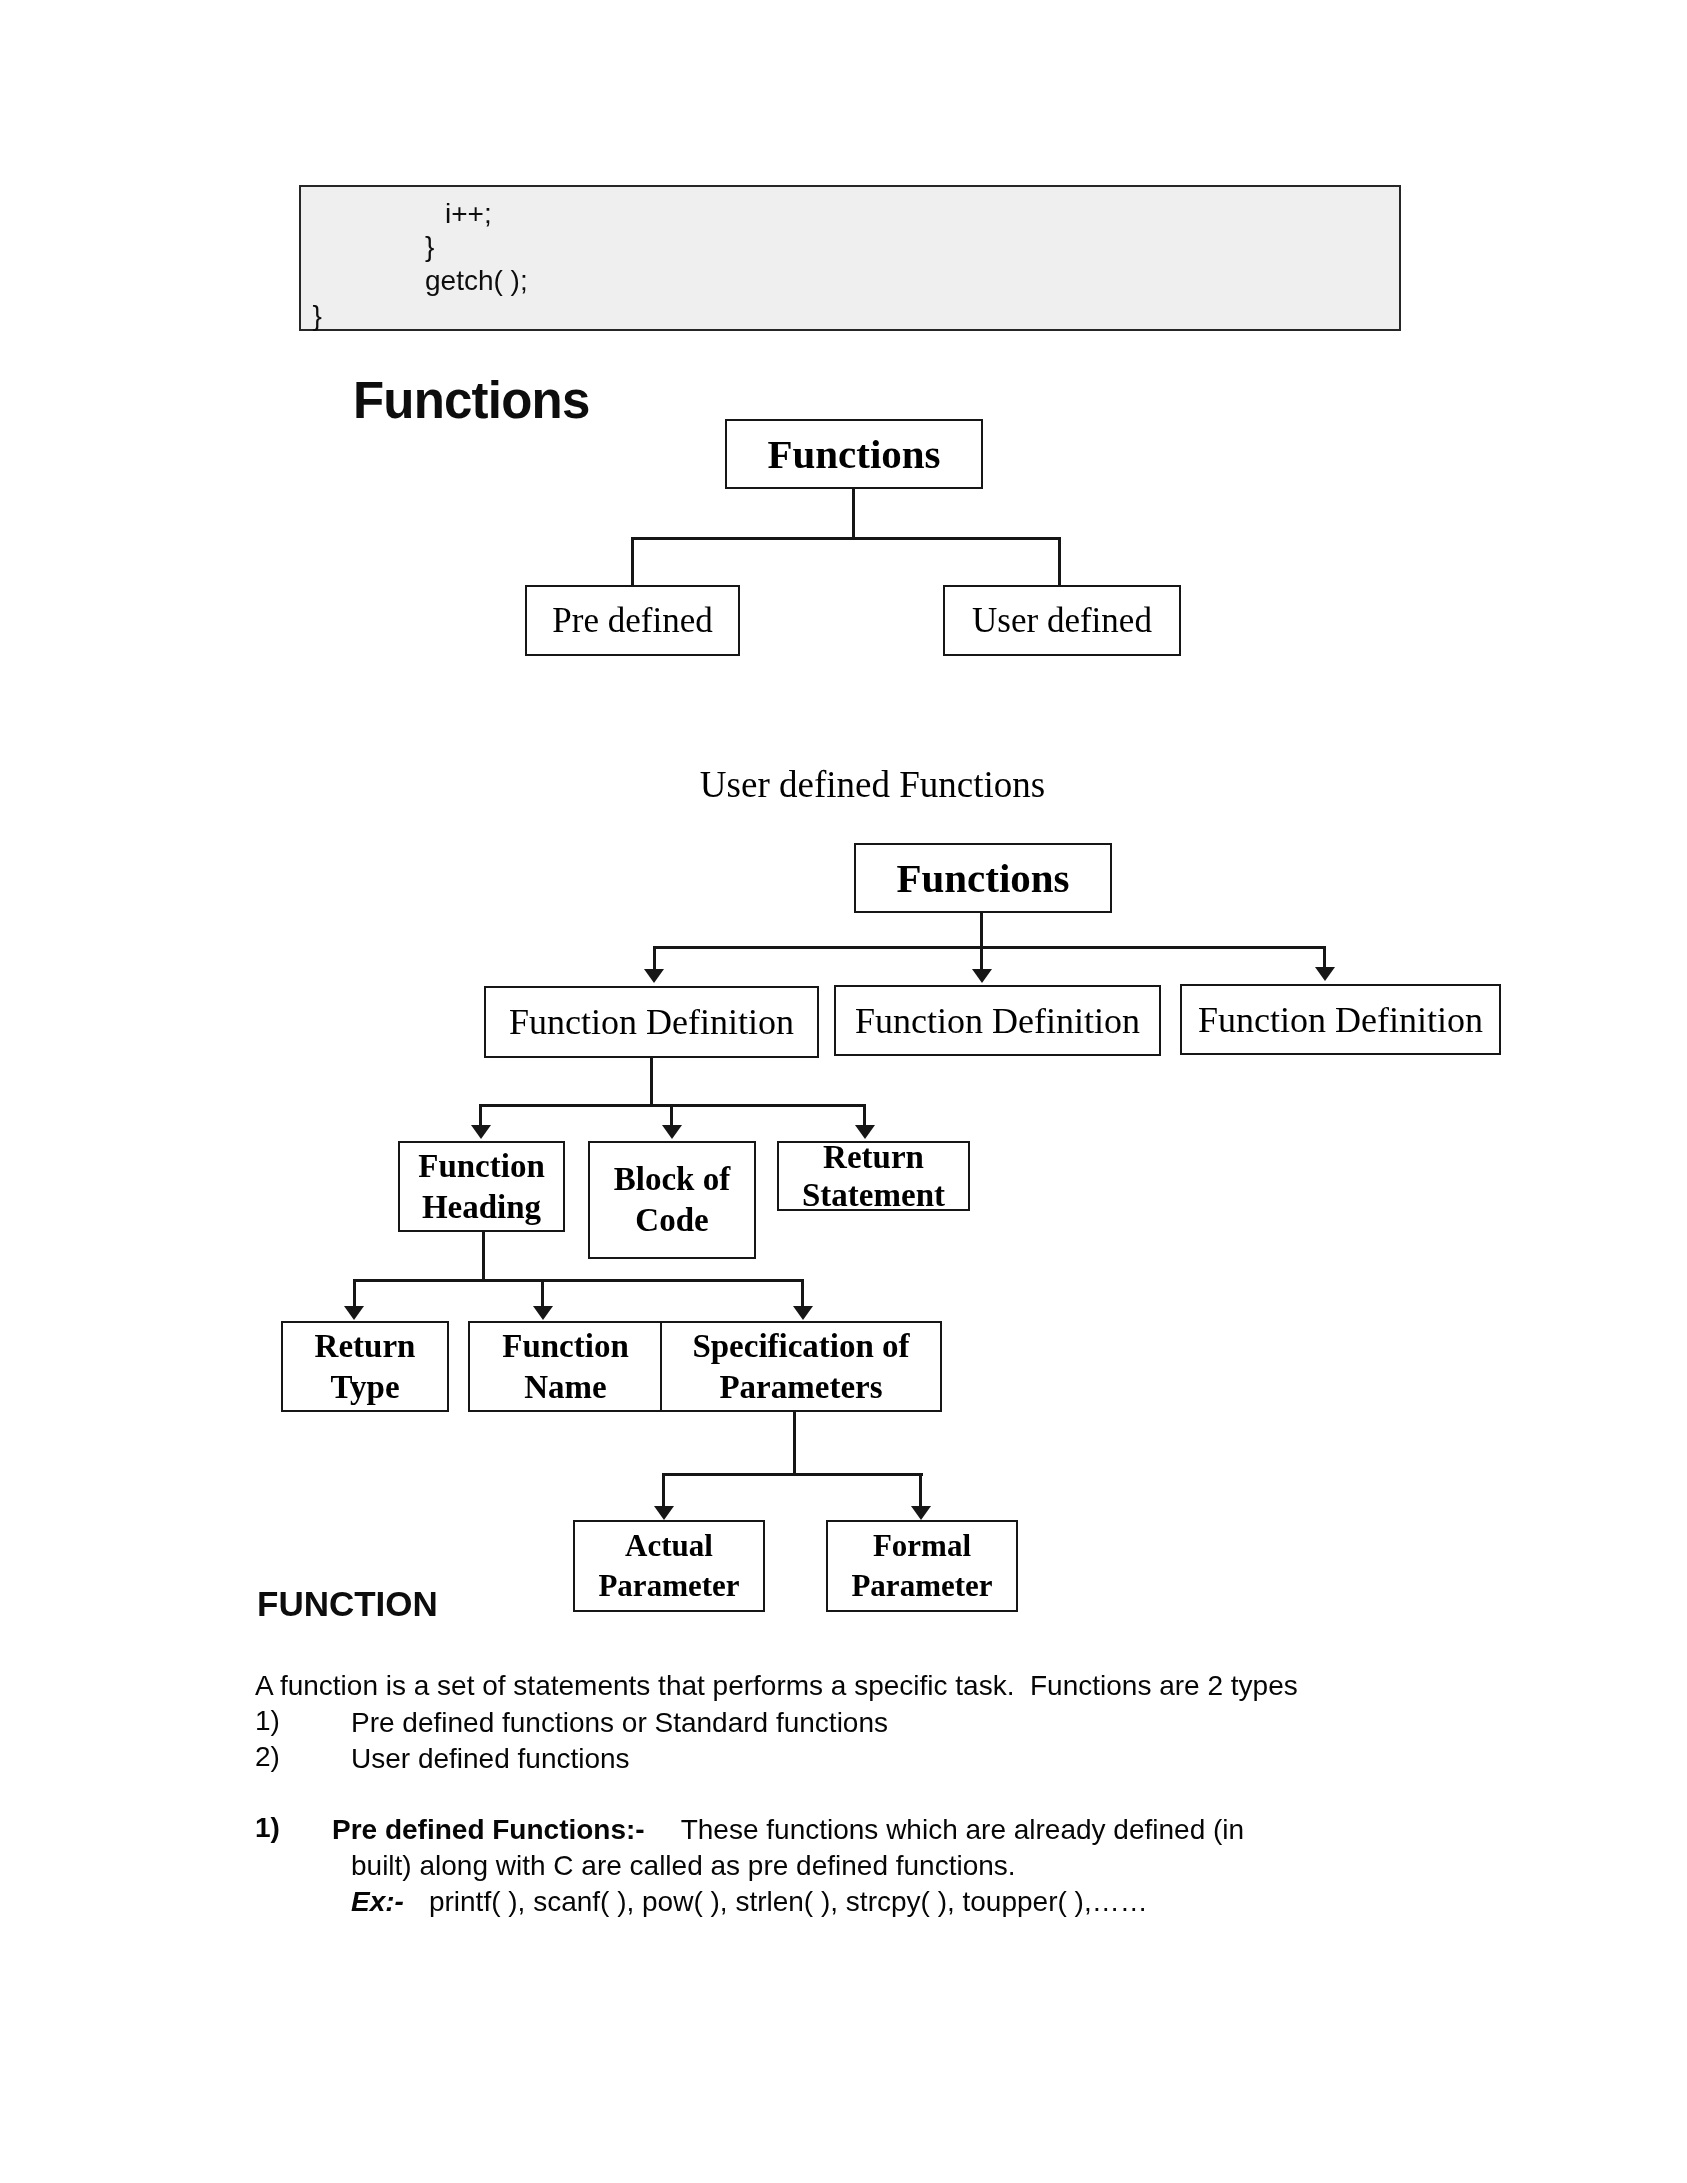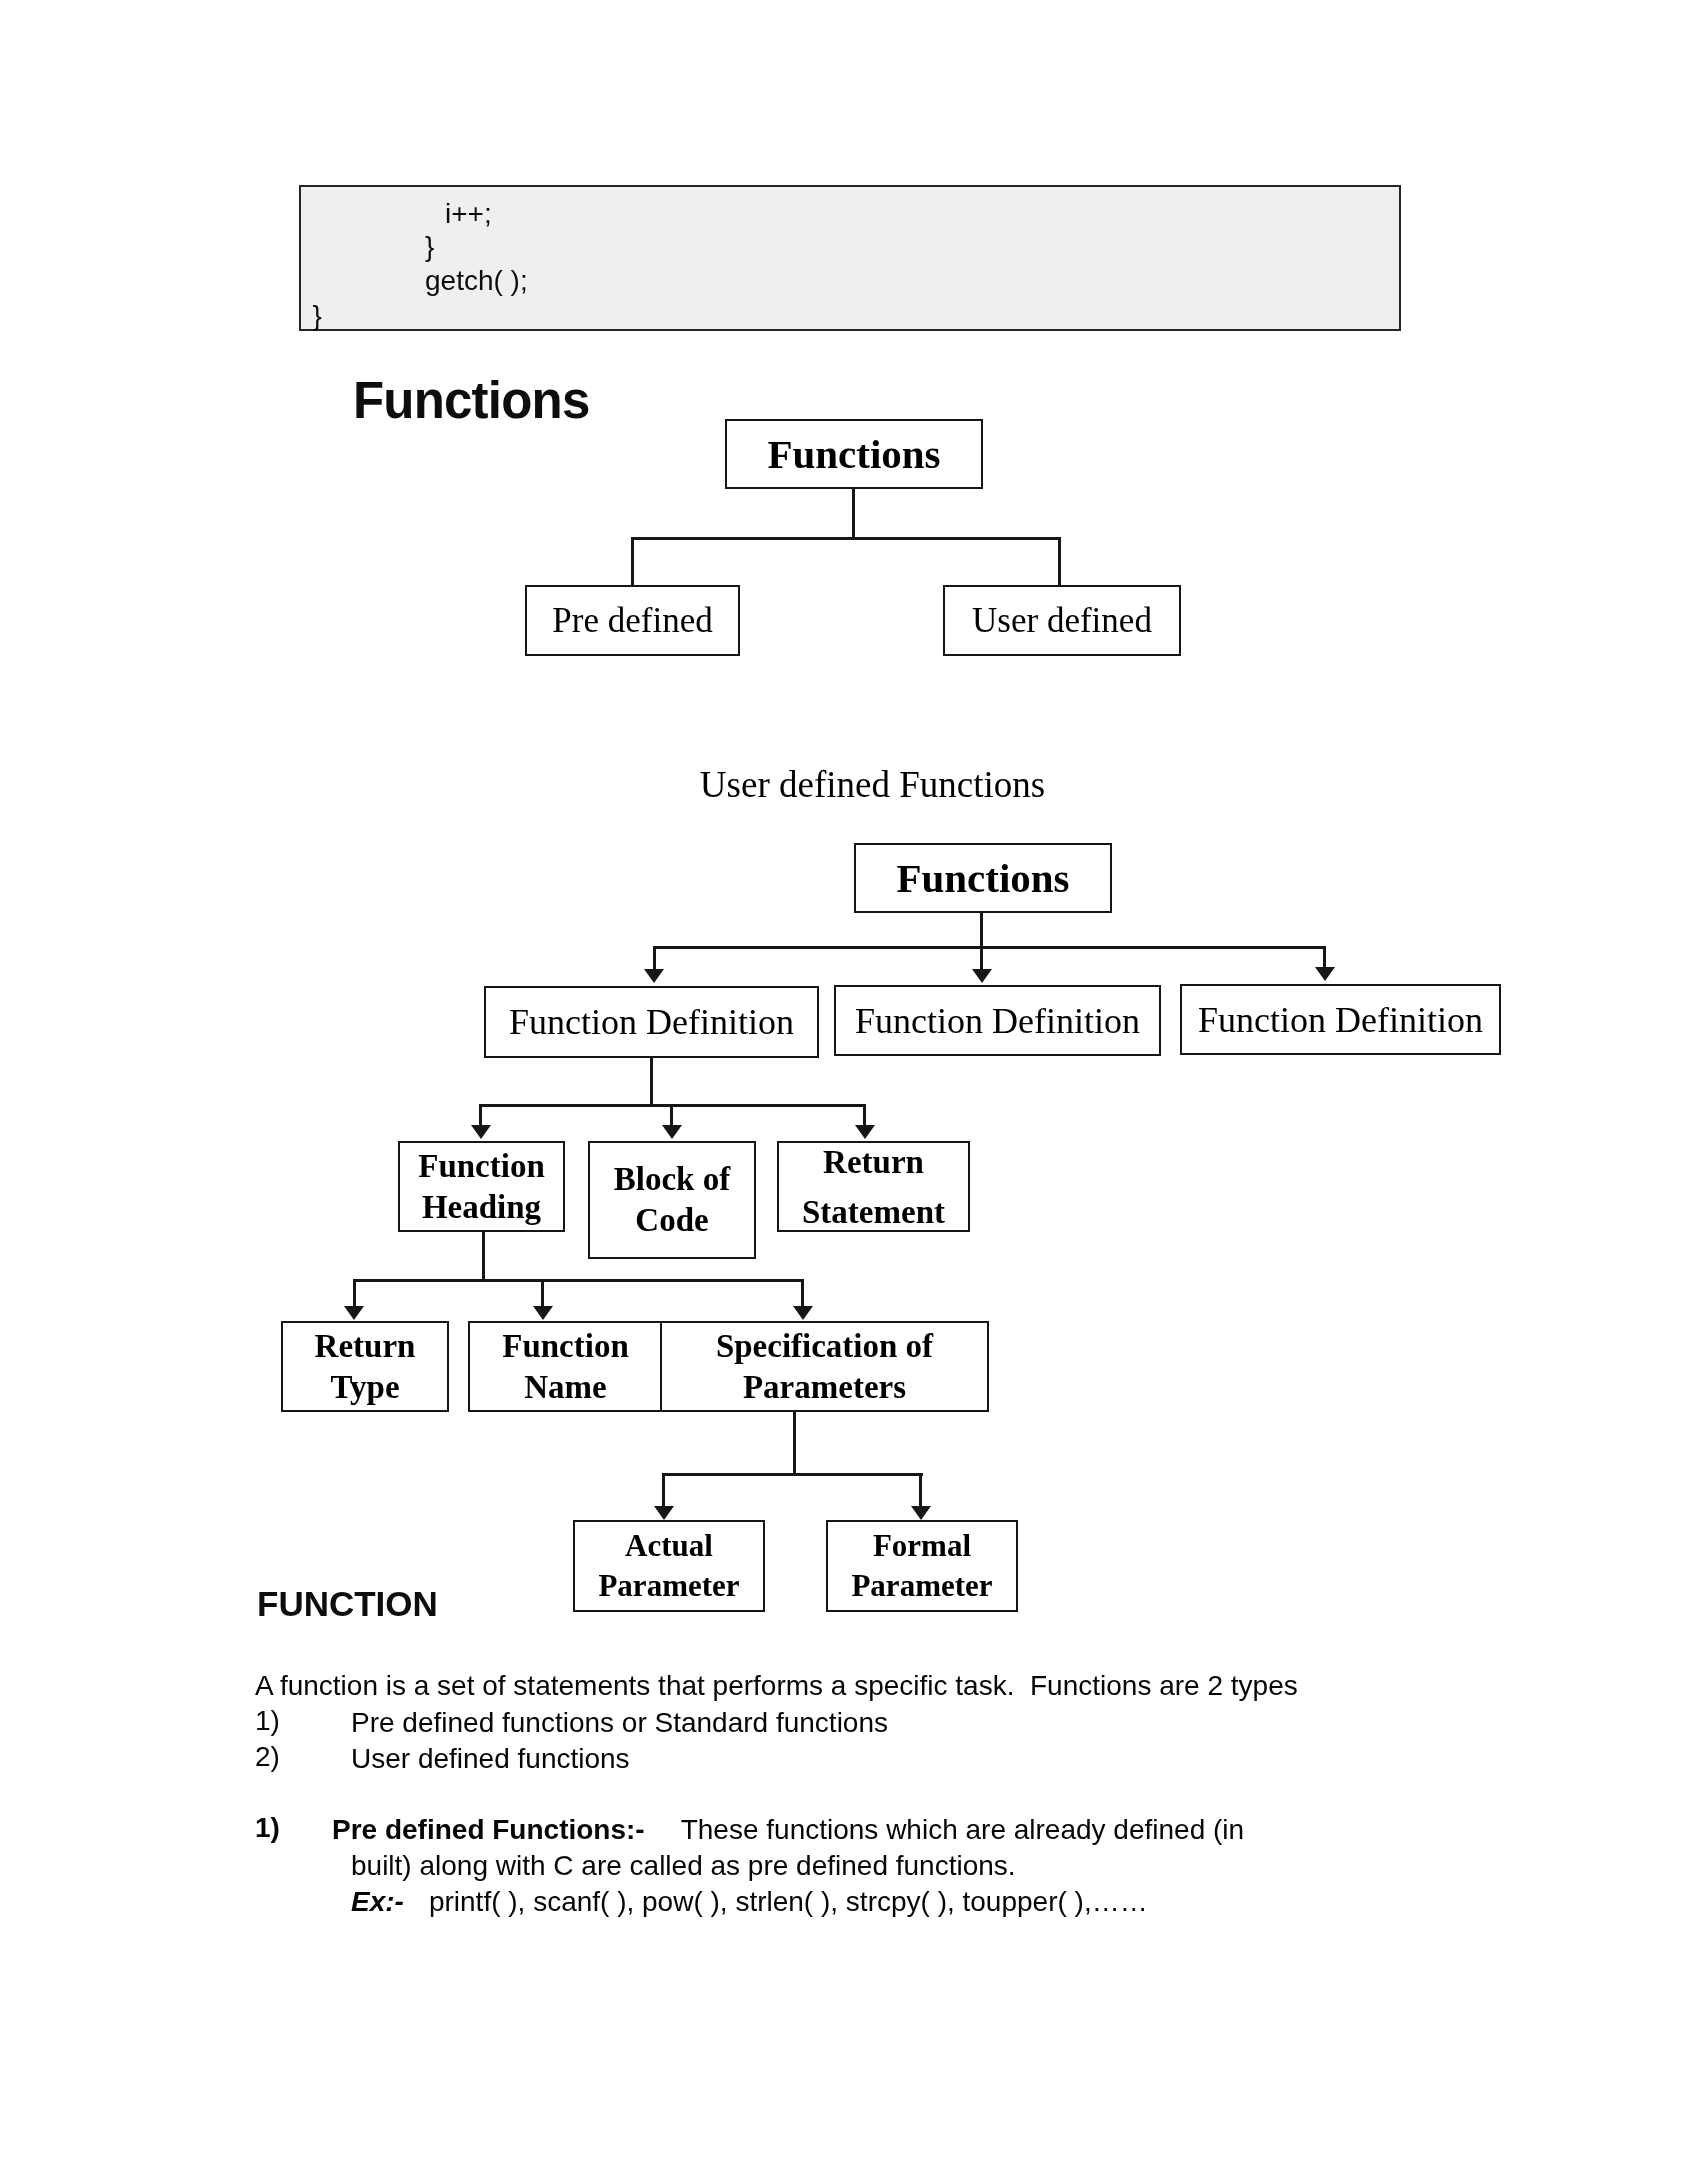--- a/index.html
+++ b/index.html
@@ -90,34 +90,34 @@
   <div class="hline" style="left:480px;top:1104px;width:386px;"></div>
   <div class="vline" style="left:479px;top:1104px;height:20.6px;"></div>
   <div class="arrow-down" style="left:471px;top:1125px;"></div>
   <div class="vline" style="left:670px;top:1104px;height:20.6px;"></div>
   <div class="arrow-down" style="left:662px;top:1125px;"></div>
   <div class="vline" style="left:863px;top:1104px;height:20.6px;"></div>
   <div class="arrow-down" style="left:855px;top:1125px;"></div>
 
   <div class="node serif-bold" style="left:398px;top:1141px;width:167px;height:91px;font-size:33px;line-height:41px;">Function Heading</div>
   <div class="node serif-bold" style="left:588px;top:1141px;width:168px;height:118px;font-size:33px;line-height:41px;">Block of Code</div>
-  <div class="node serif-bold" style="left:777px;top:1141px;width:193px;height:91px;font-size:33px;line-height:50px;">Return Statement</div>
+  <div class="node serif-bold" style="left:777px;top:1141px;width:193px;height:70px;font-size:33px;line-height:38px;">Return Statement</div>
 
   <div class="vline" style="left:482px;top:1232px;height:47px;"></div>
   <div class="hline" style="left:353px;top:1279px;width:450px;"></div>
   <div class="vline" style="left:353px;top:1279px;height:27px;"></div>
   <div class="arrow-down" style="left:344px;top:1306px;"></div>
   <div class="vline" style="left:541px;top:1279px;height:27px;"></div>
   <div class="arrow-down" style="left:533px;top:1306px;"></div>
   <div class="vline" style="left:801px;top:1279px;height:27px;"></div>
   <div class="arrow-down" style="left:793px;top:1306px;"></div>
 
   <div class="node serif-bold" style="left:281px;top:1321px;width:168px;height:91px;font-size:33px;line-height:41px;">Return Type</div>
   <div class="node serif-bold" style="left:468px;top:1321px;width:195px;height:91px;font-size:33px;line-height:41px;">Function Name</div>
-  <div class="node serif-bold" style="left:660px;top:1321px;width:329px;height:91px;font-size:33px;line-height:41px;">Specification of Parameters</div>
+  <div class="node serif-bold" style="left:660px;top:1321px;width:282px;height:91px;font-size:33px;line-height:41px;">Specification of Parameters</div>
 
   <div class="vline" style="left:793px;top:1412px;height:61px;"></div>
   <div class="hline" style="left:663px;top:1473px;width:260px;"></div>
   <div class="vline" style="left:662px;top:1473px;height:33px;"></div>
   <div class="arrow-down" style="left:654px;top:1506px;"></div>
   <div class="vline" style="left:919px;top:1473px;height:33px;"></div>
   <div class="arrow-down" style="left:911px;top:1506px;"></div>
 
   <div class="node serif-bold" style="left:826px;top:1520px;width:192px;height:92px;font-size:31px;line-height:40px;">Formal Parameter</div>
   <div class="node serif-bold" style="left:573px;top:1520px;width:192px;height:92px;font-size:31px;line-height:40px;">Actual Parameter</div>

